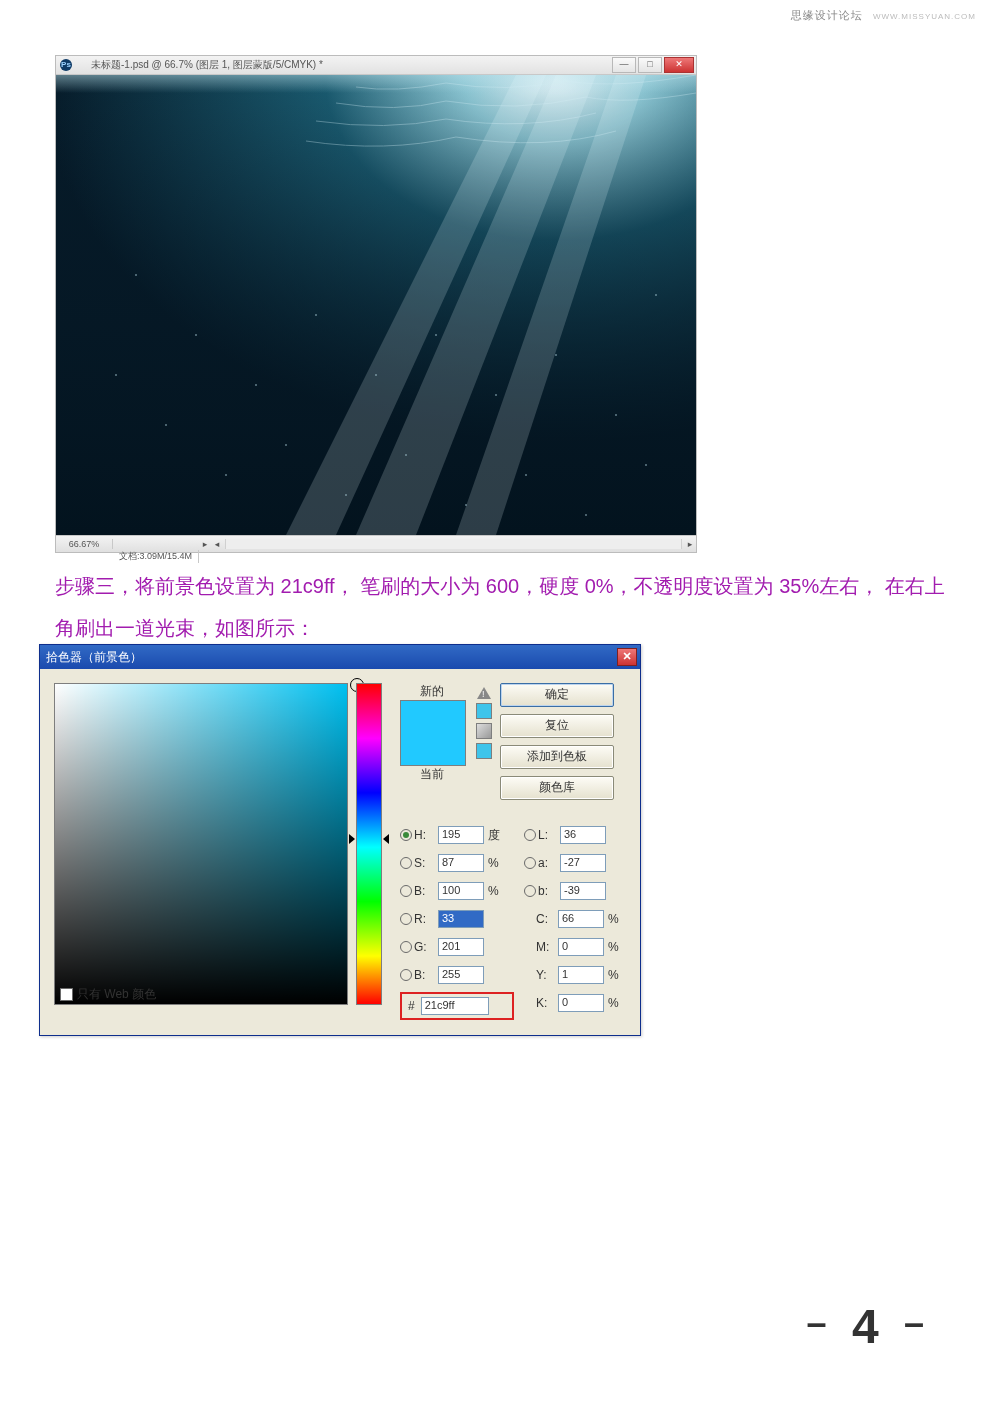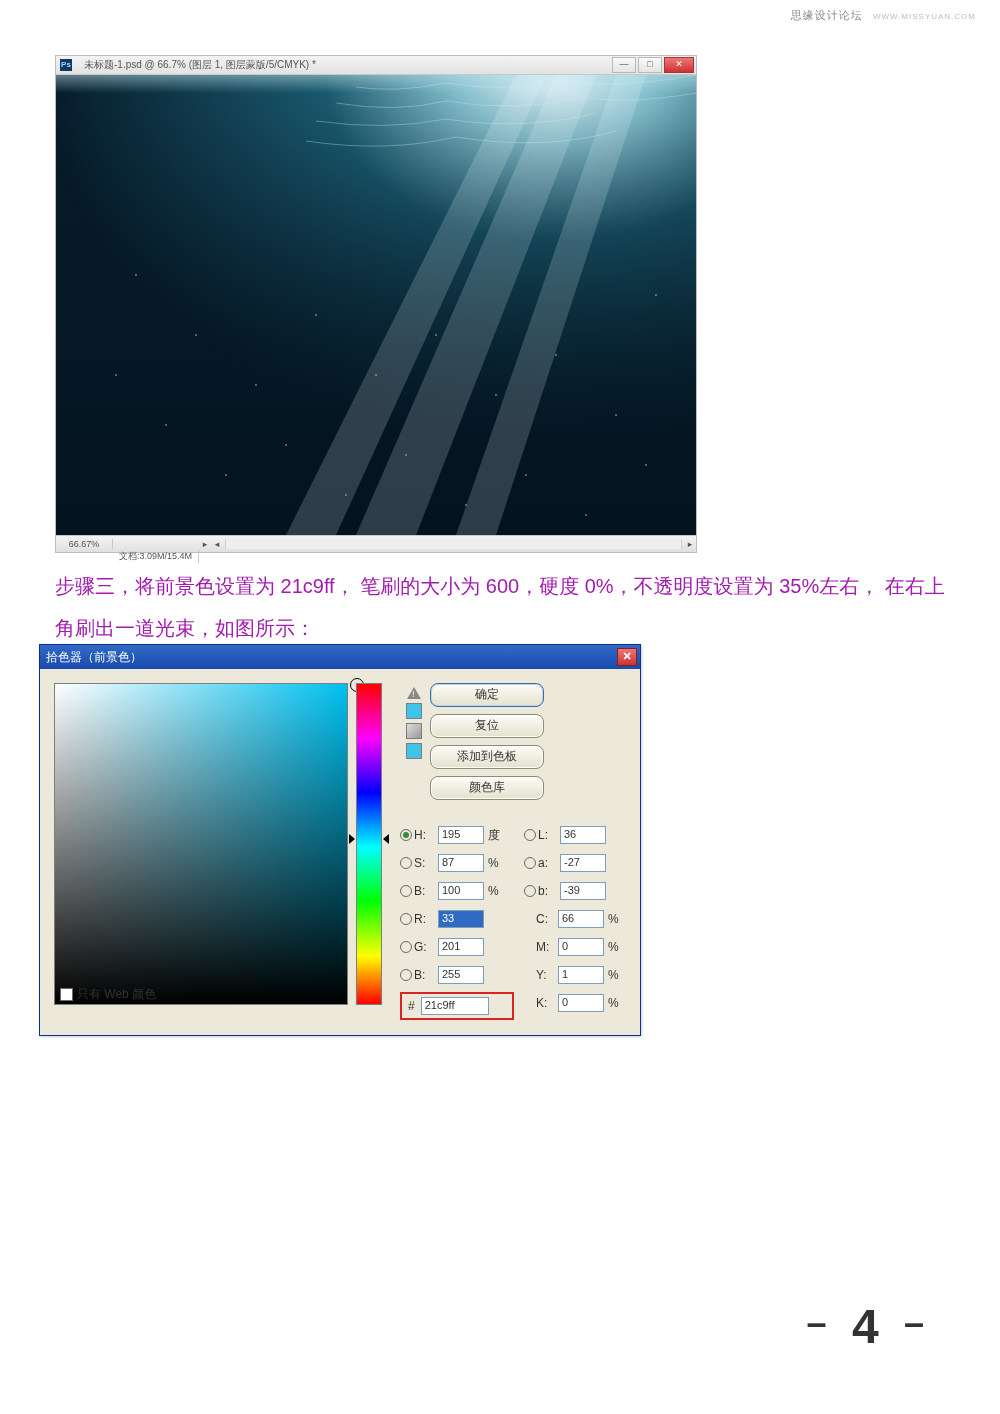--- a/index.html
+++ b/index.html
@@ -10,21 +10,21 @@
     font-family: "Microsoft YaHei", Arial, sans-serif;
     color: #333;
     position: relative;
   }
   .watermark { position: absolute; top: 8px; right: 24px; font-size: 11px; color: #888; letter-spacing: 1px; }
   .watermark .wm2 { font-size: 8px; color: #bbb; margin-left: 6px; }
 
   
   .ps-window { position: absolute; left: 55px; top: 55px; width: 640px; border: 1px solid #bcbcbc; background: #e8e8e8; font-family: Tahoma, Arial, sans-serif; }
   .ps-titlebar { height: 18px; background: linear-gradient(#f3f3f3,#e2e2e2); border-bottom: 1px solid #c8c8c8; display: flex; align-items: center; font-size: 10px; color: #555; padding: 0 4px; position: relative; }
-  .ps-icon { width: 12px; height: 12px; background: #0e3a66; color: #9cd2ff; font-size: 8px; line-height: 12px; text-align: center; margin-right: 12px; font-weight: bold; }
+  .ps-icon { width: 12px; height: 12px; background: #0e3a66; color: #9cd2ff; font-size: 8px; line-height: 12px; text-align: center; margin-right: 19px; font-weight: bold; border-radius: 6px; }
   .ps-wincontrols { position: absolute; right: 2px; top: 1px; display: flex; }
   .ps-wc { width: 22px; height: 14px; border: 1px solid #b8b8b8; background: linear-gradient(#fafafa,#e4e4e4); margin-left: 2px; font-size: 9px; text-align: center; line-height: 12px; color: #555; }
   .ps-wc-close { width: 28px; background: linear-gradient(#e77,#c33); color: #fff; border-color: #a33; }
   .ps-canvas { width: 100%; height: 460px; display: block; }
   .ps-status { height: 16px; background: linear-gradient(#f3f3f3,#e0e0e0); border-top: 1px solid #c8c8c8; display: flex; align-items: center; font-size: 9px; color: #555; }
   .ps-zoom { width: 56px; border-right: 1px solid #c8c8c8; text-align: center; }
   .ps-doc { padding: 0 6px; border-right: 1px solid #c8c8c8; margin-top: 24px; }
   .ps-sb-arrow { width: 12px; text-align: center; }
   .ps-scroll { flex: 1; background: #eee; border-left: 1px solid #d0d0d0; border-right: 1px solid #d0d0d0; height: 10px; margin: 3px 2px; }
   .ps-scroll-r { width: 12px; text-align: center; }
@@ -49,21 +49,21 @@
     position: relative; }
   .huestrip .slider { position: absolute; top: 150px; left: -8px; width: 0; height: 0; border-top: 5px solid transparent; border-bottom: 5px solid transparent; border-left: 6px solid #000; }
   .huestrip .slider-r { position: absolute; top: 150px; right: -8px; width: 0; height: 0; border-top: 5px solid transparent; border-bottom: 5px solid transparent; border-right: 6px solid #000; }
 
   .rightcol { flex: 1; padding-left: 10px; font-size: 12px; color: #333; }
   .swatchrow { display: flex; }
   .swatchlabels { text-align: center; width: 64px; margin-right: 6px; }
   .swatches { width: 64px; height: 64px; border: 1px solid #7e7e7e; background: #21c9ff; }
   .swatches .half { height: 50%; }
   .sidebtns { margin-left: 8px; }
-  .btn { width: 112px; height: 22px; border: 1px solid #8a8a78; background: linear-gradient(#fdfcf6,#e5e1ce); font-size: 12px; line-height: 20px; text-align: center; margin-bottom: 7px; border-radius: 8px; box-shadow: inset 0 0 0 1px #fff; }
+  .btn { width: 112px; height: 22px; border: 1px solid #8a8a78; background: linear-gradient(#fdfcf6,#e5e1ce); font-size: 12px; line-height: 20px; text-align: center; margin-bottom: 7px; border-radius: 2px; box-shadow: inset 0 0 0 1px #fff; }
   .btn:first-child { border: 1px solid #3a6ea5; box-shadow: inset 0 0 0 1px #bcd4ee; }
   .warn-col { display: flex; flex-direction: column; align-items: center; justify-content: flex-start; margin-left: 6px; gap: 4px; padding-top: 4px; }
   .warn-tri { width: 0; height: 0; border-left: 7px solid transparent; border-right: 7px solid transparent; border-bottom: 12px solid #888; position: relative; }
   .warn-tri::after { content: "!"; position: absolute; left: -2px; top: 2px; font-size: 9px; color: #fff; }
   .mini-sw { width: 14px; height: 14px; border: 1px solid #7e7e7e; background: #3ec4ea; }
   .mini-cube { width: 14px; height: 14px; border: 1px solid #7e7e7e; background: linear-gradient(135deg,#ddd,#999); }
 
   .fields { margin-top: 14px; }
   .frow { display: flex; align-items: center; height: 28px; }
   .radio { width: 10px; height: 10px; border: 1px solid #6a6a6a; border-radius: 50%; margin-right: 2px; display: inline-block; position: relative; }
@@ -180,20 +180,28 @@
       <div class="marker"></div>
     </div>
     <div class="huecol">
       <div class="huestrip">
         <div class="slider"></div>
         <div class="slider-r"></div>
       </div>
     </div>
     <div class="rightcol">
       <div class="swatchrow">
+        <div class="swatchlabels">
+          <div>新的</div>
+          <div class="swatches">
+            <div class="half"></div>
+            <div class="half"></div>
+          </div>
+          <div>当前</div>
+        </div>
         <div class="warn-col">
           <div class="warn-tri"></div>
           <div class="mini-sw"></div>
           <div class="mini-cube"></div>
           <div class="mini-sw"></div>
         </div>
         <div class="sidebtns">
           <div class="btn">确定</div>
           <div class="btn">复位</div>
           <div class="btn">添加到色板</div>

